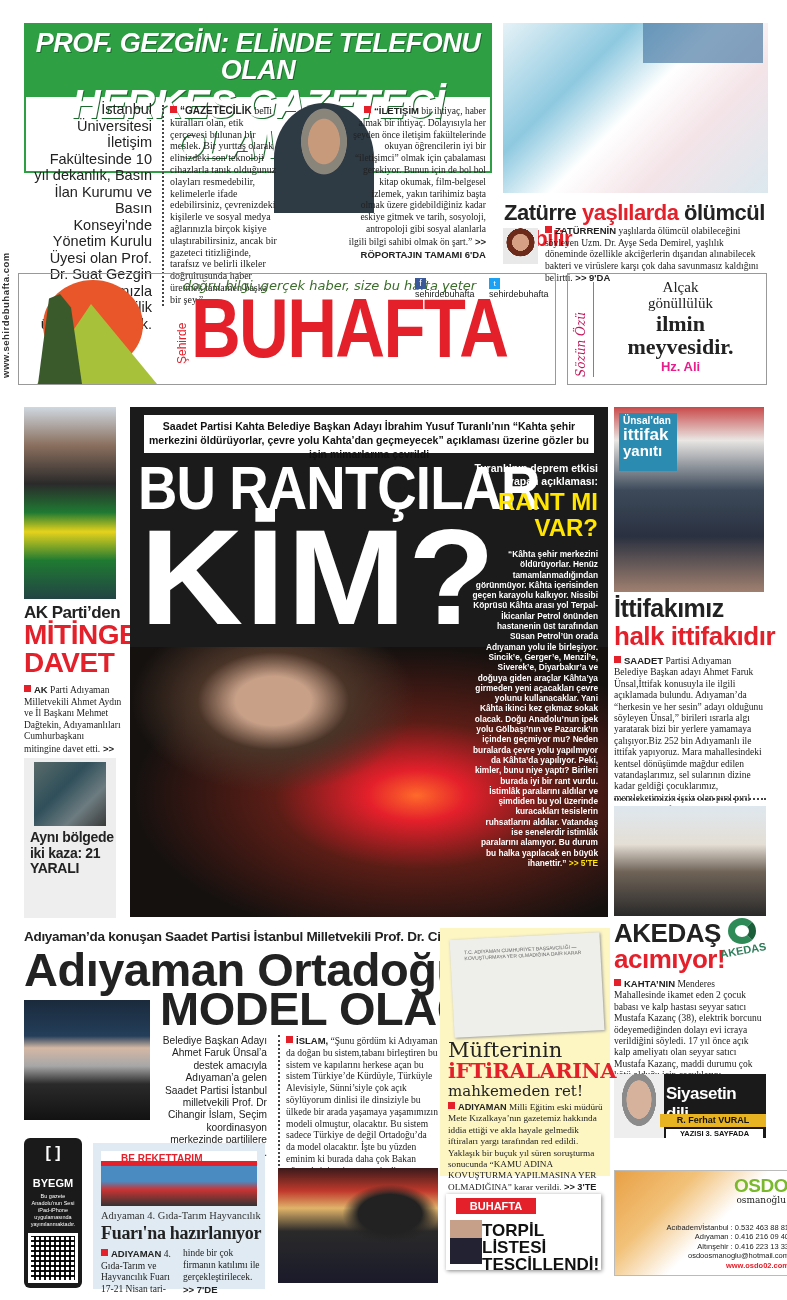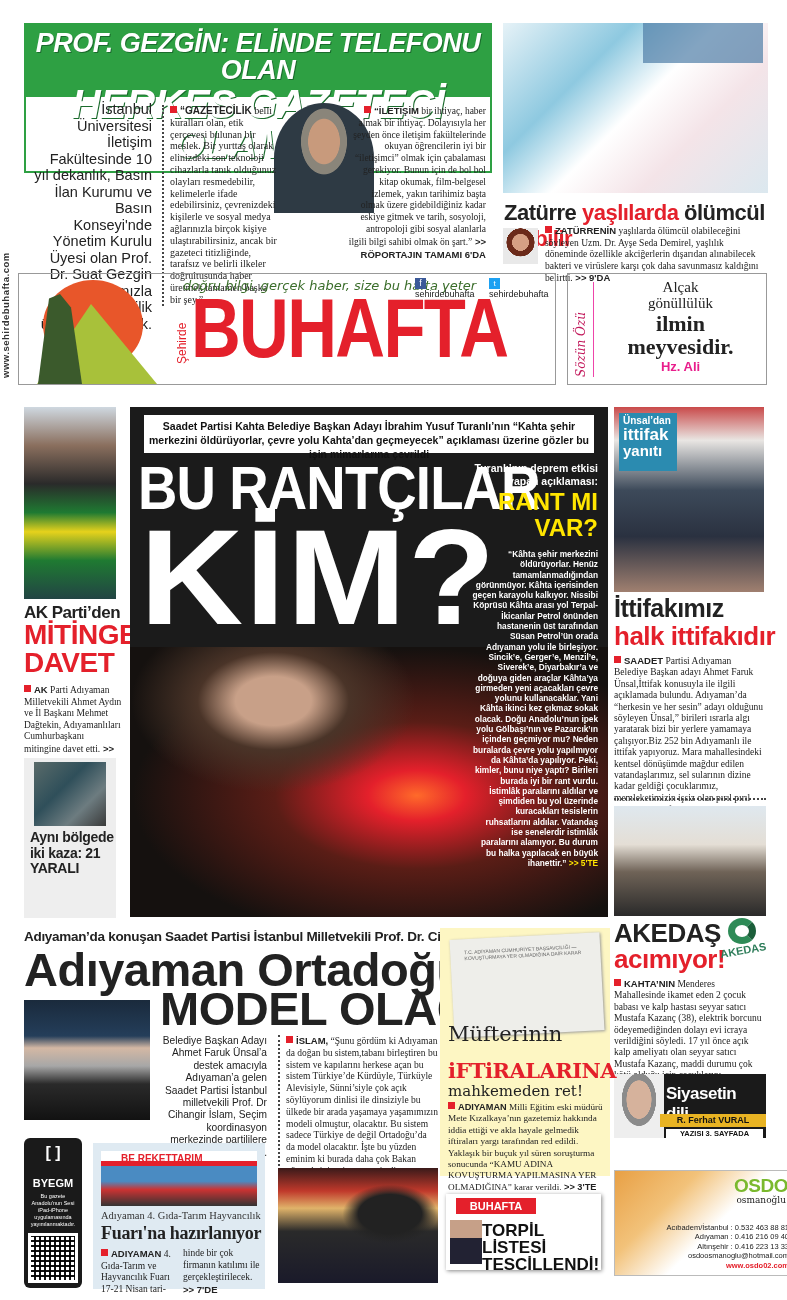--- a/index.html
+++ b/index.html
@@ -113,21 +113,21 @@
 #fuar{left:93px;top:1143px;width:172px;height:146px;background:#dfeaf2}
 #fuar-photo{left:8px;top:8px;width:156px;height:55px;background:linear-gradient(180deg,#fff 0 18%,#e4202b 18% 28%,#4a8bc2 28% 55%,#c33 70%,#333 100%)}
 #fuar-photo span{position:absolute;left:20px;top:2px;font-size:10px;font-weight:bold;color:#e4202b}
 #fuar-kicker{left:8px;top:67px;font-size:10.5px;color:#333}
 #fuar-head{left:8px;top:80px;font-size:18px;font-weight:bold;letter-spacing:-0.3px}
 #fuar-c1{left:8px;top:105px;width:75px;font-size:9.5px;line-height:11.6px}
 #fuar-c2{left:90px;top:105px;width:78px;font-size:9.5px;line-height:11.6px}
 
 #muf-box{left:440px;top:928px;width:170px;height:248px;background:#fdf6c3}
 #muf-doc{left:12px;top:8px;width:150px;height:98px;background:#eeeeea;transform:rotate(-3deg);box-shadow:1px 1px 3px #999;padding:10px 14px;font-size:5px;line-height:6px;color:#666}
-#muf-h1{left:8px;top:96px;font-size:21px;color:#222;font-family:"DejaVu Serif",serif;line-height:1}
+#muf-h1{left:8px;top:112px;font-size:21px;color:#222;font-family:"DejaVu Serif",serif;line-height:1}
 #muf-h2{left:8px;top:132px;font-size:21px;font-weight:bold;color:#e4202b;font-family:"DejaVu Serif",serif;line-height:1;letter-spacing:-0.5px}
 #muf-h3{left:8px;top:154px;font-size:15px;color:#222;font-family:"DejaVu Serif",serif}
 #muf-text{left:8px;top:174px;width:158px;font-size:9.2px;line-height:11.4px}
 #muf-front{left:6px;top:222px;width:155px;height:76px;background:#fff;box-shadow:1px 1px 4px #888}
 #mf-bar{left:10px;top:4px;width:80px;height:16px;background:#e4202b;color:#fff;font-size:11px;font-weight:900;text-align:center;line-height:16px}
 #mf-head{left:36px;top:28px;font-size:17px;font-weight:900;line-height:17px;color:#111}
 #mf-photo{left:4px;top:26px;width:32px;height:44px;background:linear-gradient(180deg,#c6a088 0 40%,#223 40%)}
 
 #osdo{left:614px;top:1170px;width:181px;height:106px;border:1px solid #bbb;background:linear-gradient(135deg,#e8a045 0,#f2c27a 30%,#fff 55%)}
 #osdo-logo{right:6px;top:4px;font-size:19px;font-weight:900;color:#7ab92e;letter-spacing:-0.5px}

